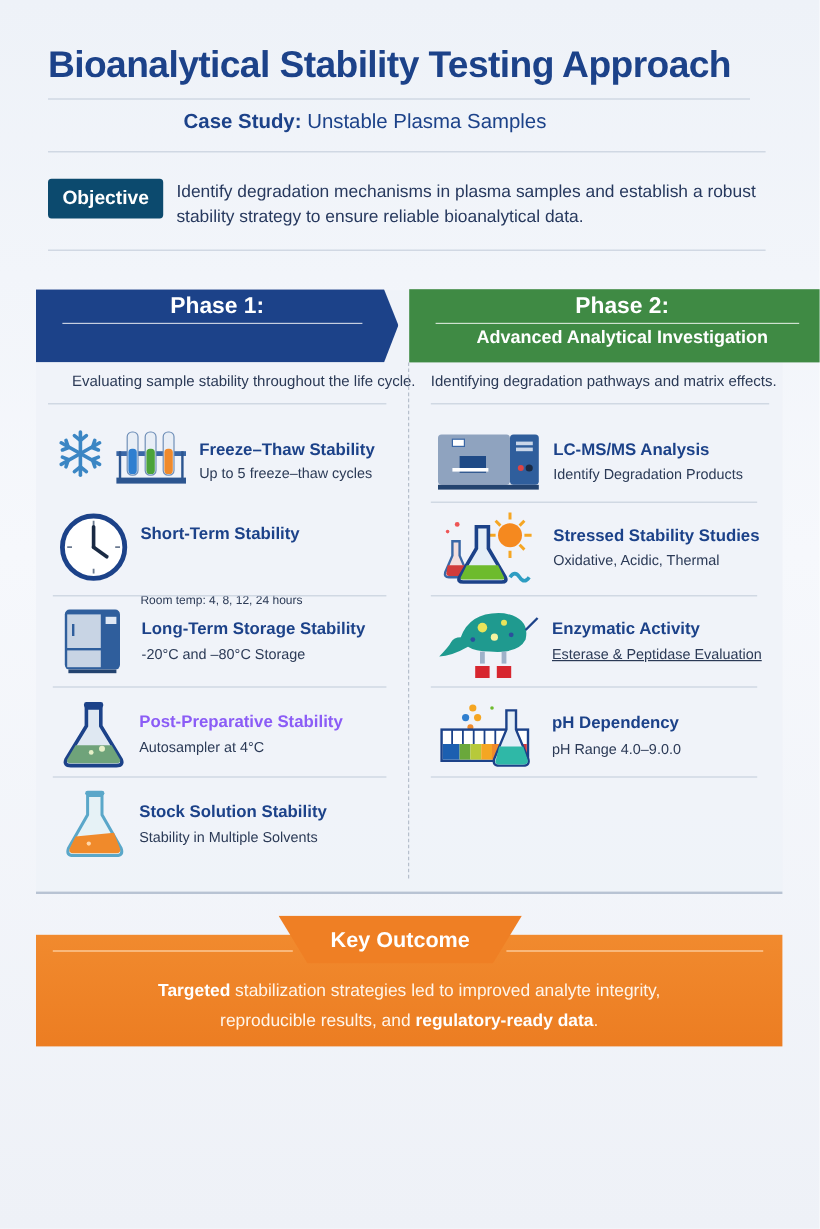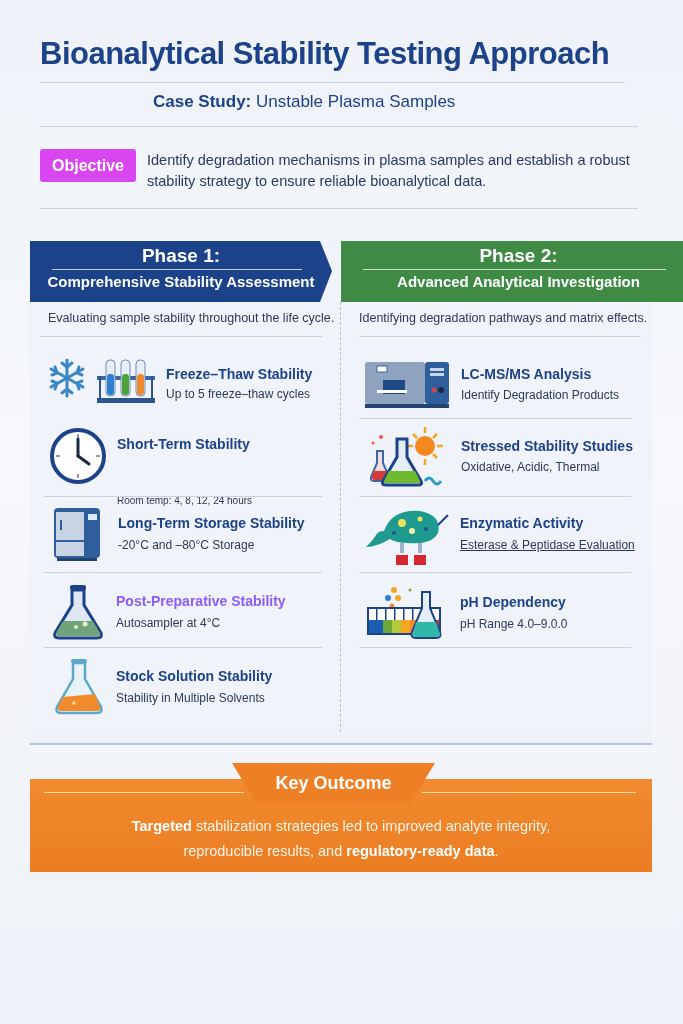--- a/index.html
+++ b/index.html
@@ -17,21 +17,21 @@
     white-space: nowrap;
   }
   .rule { position: absolute; height: 1px; background: #c9d2de; }
   .subtitle {
     position: absolute; left: 153px; top: 92px; font-size: 17px; color: #1c4289;
   }
   .subtitle b { font-weight: bold; }
 
   .objective-badge {
     position: absolute; left: 40px; top: 149px; width: 96px; height: 33px;
-    background: #d946ef; color: #fff; font-weight: bold; font-size: 16px;
+    background: #0c4a6e; color: #fff; font-weight: bold; font-size: 16px;
     border-radius: 3px; display: flex; align-items: center; justify-content: center;
   }
   .objective-text {
     position: absolute; left: 147px; top: 150px; width: 500px;
     font-size: 14.5px; line-height: 21px; color: #27395e;
   }
 
   .panel {
     position: absolute; left: 30px; top: 242px; width: 622px; height: 503px;
     background: rgba(238,242,248,0.85);
@@ -93,30 +93,29 @@
 
 <div class="objective-badge">Objective</div>
 <div class="objective-text">Identify degradation mechanisms in plasma samples and establish a robust stability strategy to ensure reliable bioanalytical data.</div>
 <div class="rule" style="left:40px;top:208px;width:598px;"></div>
 
 <div class="panel"></div>
 
 <div class="phase-head phase1-head">
   <div class="phase-num">Phase 1:</div>
   <div class="phase-line"></div>
-  <div class="phase-name">Comprehensive Stability Assessment</div>
 </div>
 
 <div class="phase-head phase2-head">
   <div class="phase-num">Phase 2:</div>
   <div class="phase-line"></div>
   <div class="phase-name">Advanced Analytical Investigation</div>
 </div>
 
-<div class="phase-desc" style="left:48px;">Evaluating sample stability throughout the life cycle.</div>
+<div class="phase-desc" style="left:60px;">Evaluating sample stability throughout the life cycle.</div>
 <div class="phase-desc" style="left:359px;">Identifying degradation pathways and matrix effects.</div>
 <div class="rule" style="left:40px;top:336px;width:282px;"></div>
 <div class="rule" style="left:359px;top:336px;width:282px;"></div>
 <div class="divider-v"></div>
 
 <div>
   <svg class="icon" style="left:46px;top:357px;" width="42" height="42" viewBox="0 0 42 42">
     <g stroke="#3b86c4" stroke-width="3" stroke-linecap="round" fill="none">
       <line x1="21" y1="3" x2="21" y2="39"></line>
         <line x1="5" y1="12" x2="37" y2="30"></line>

